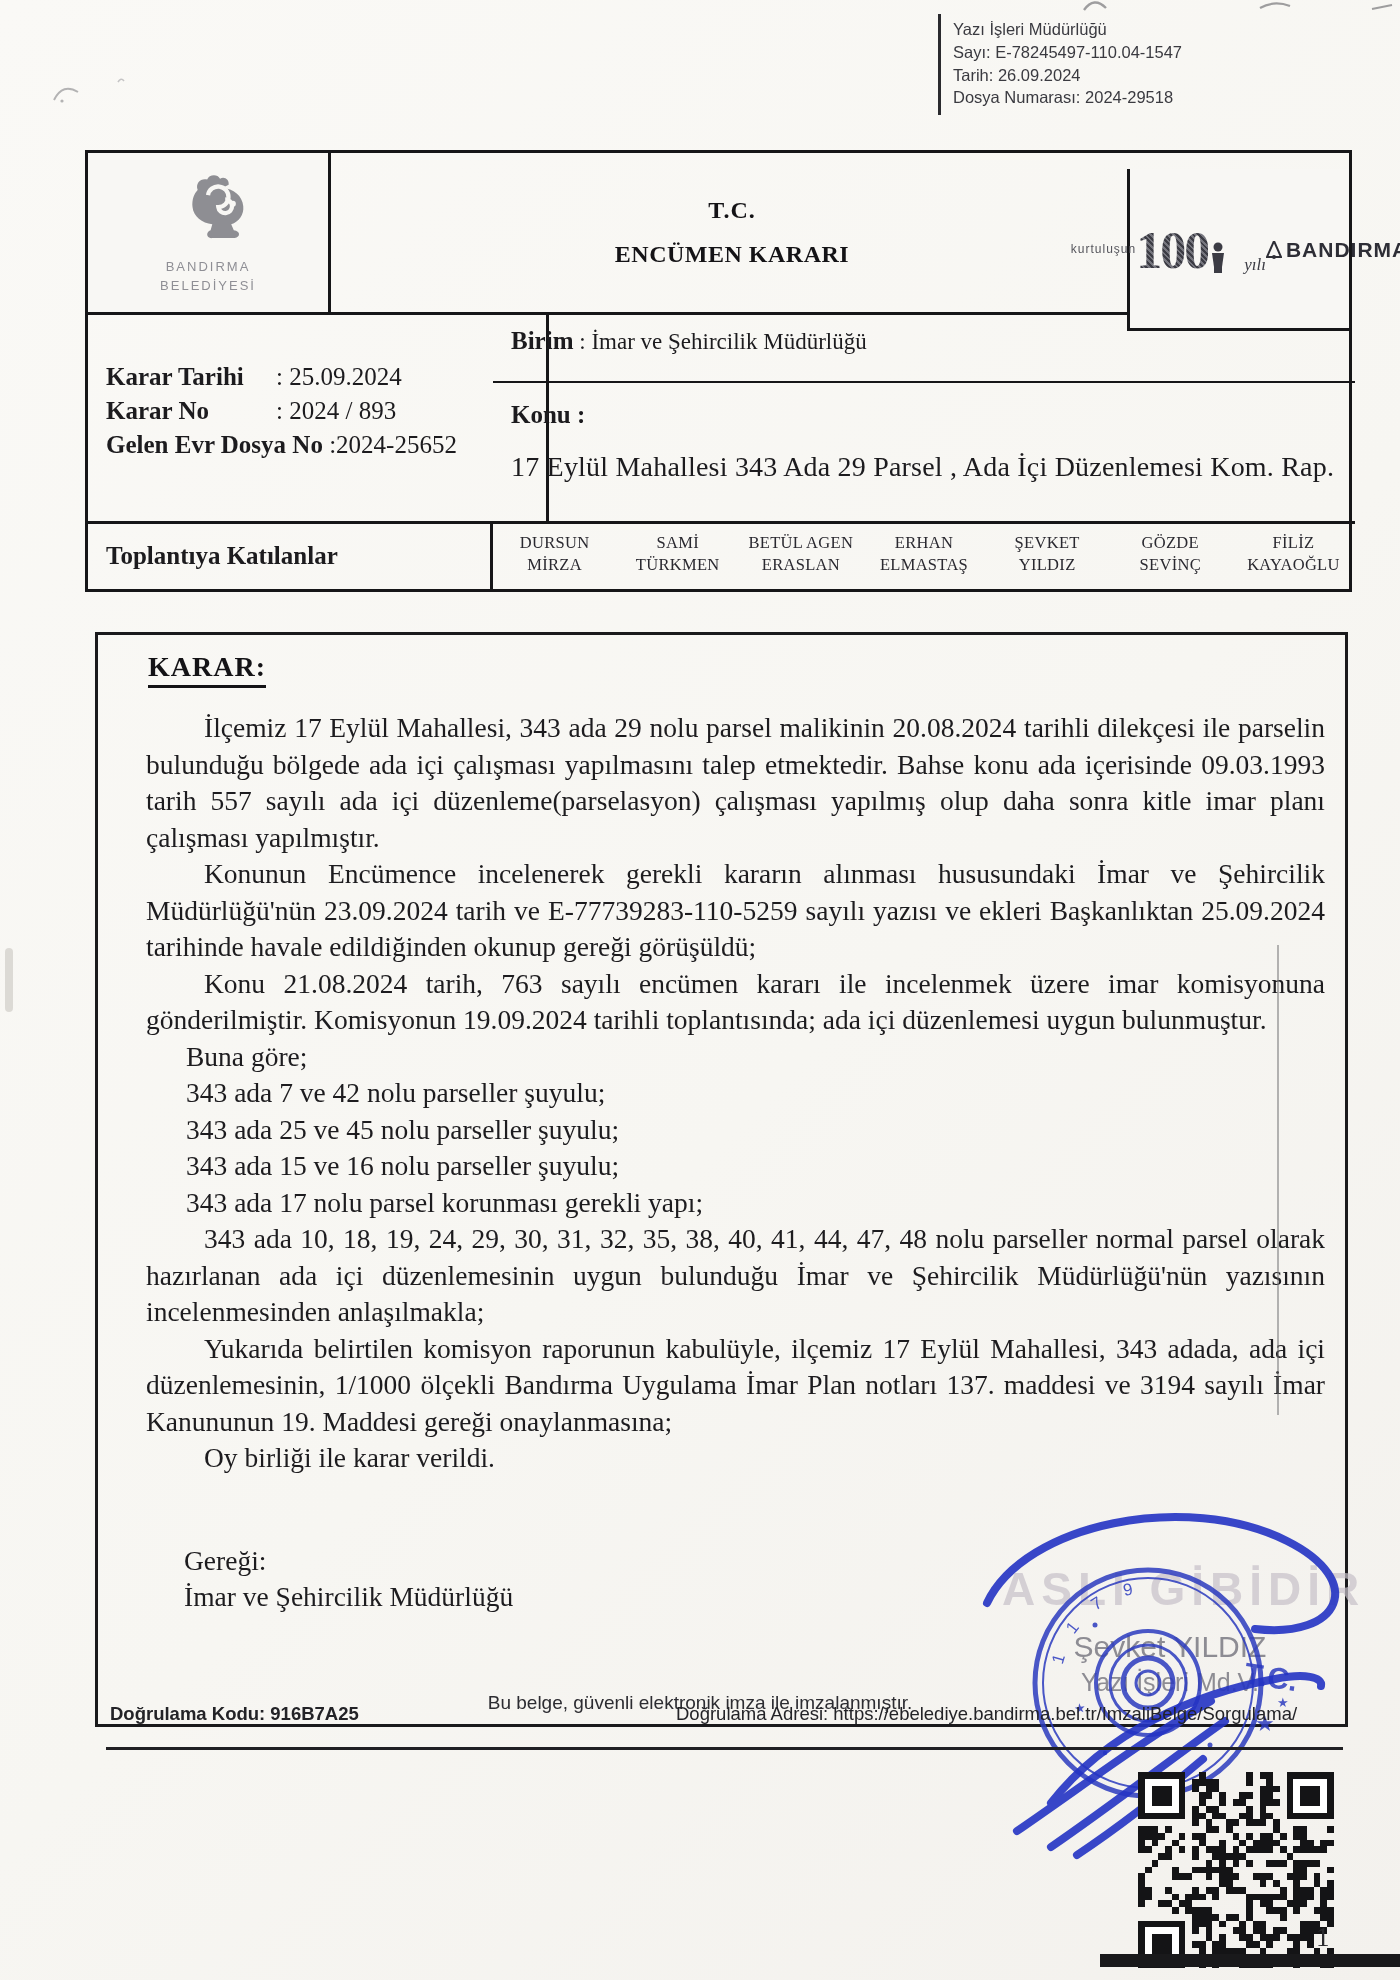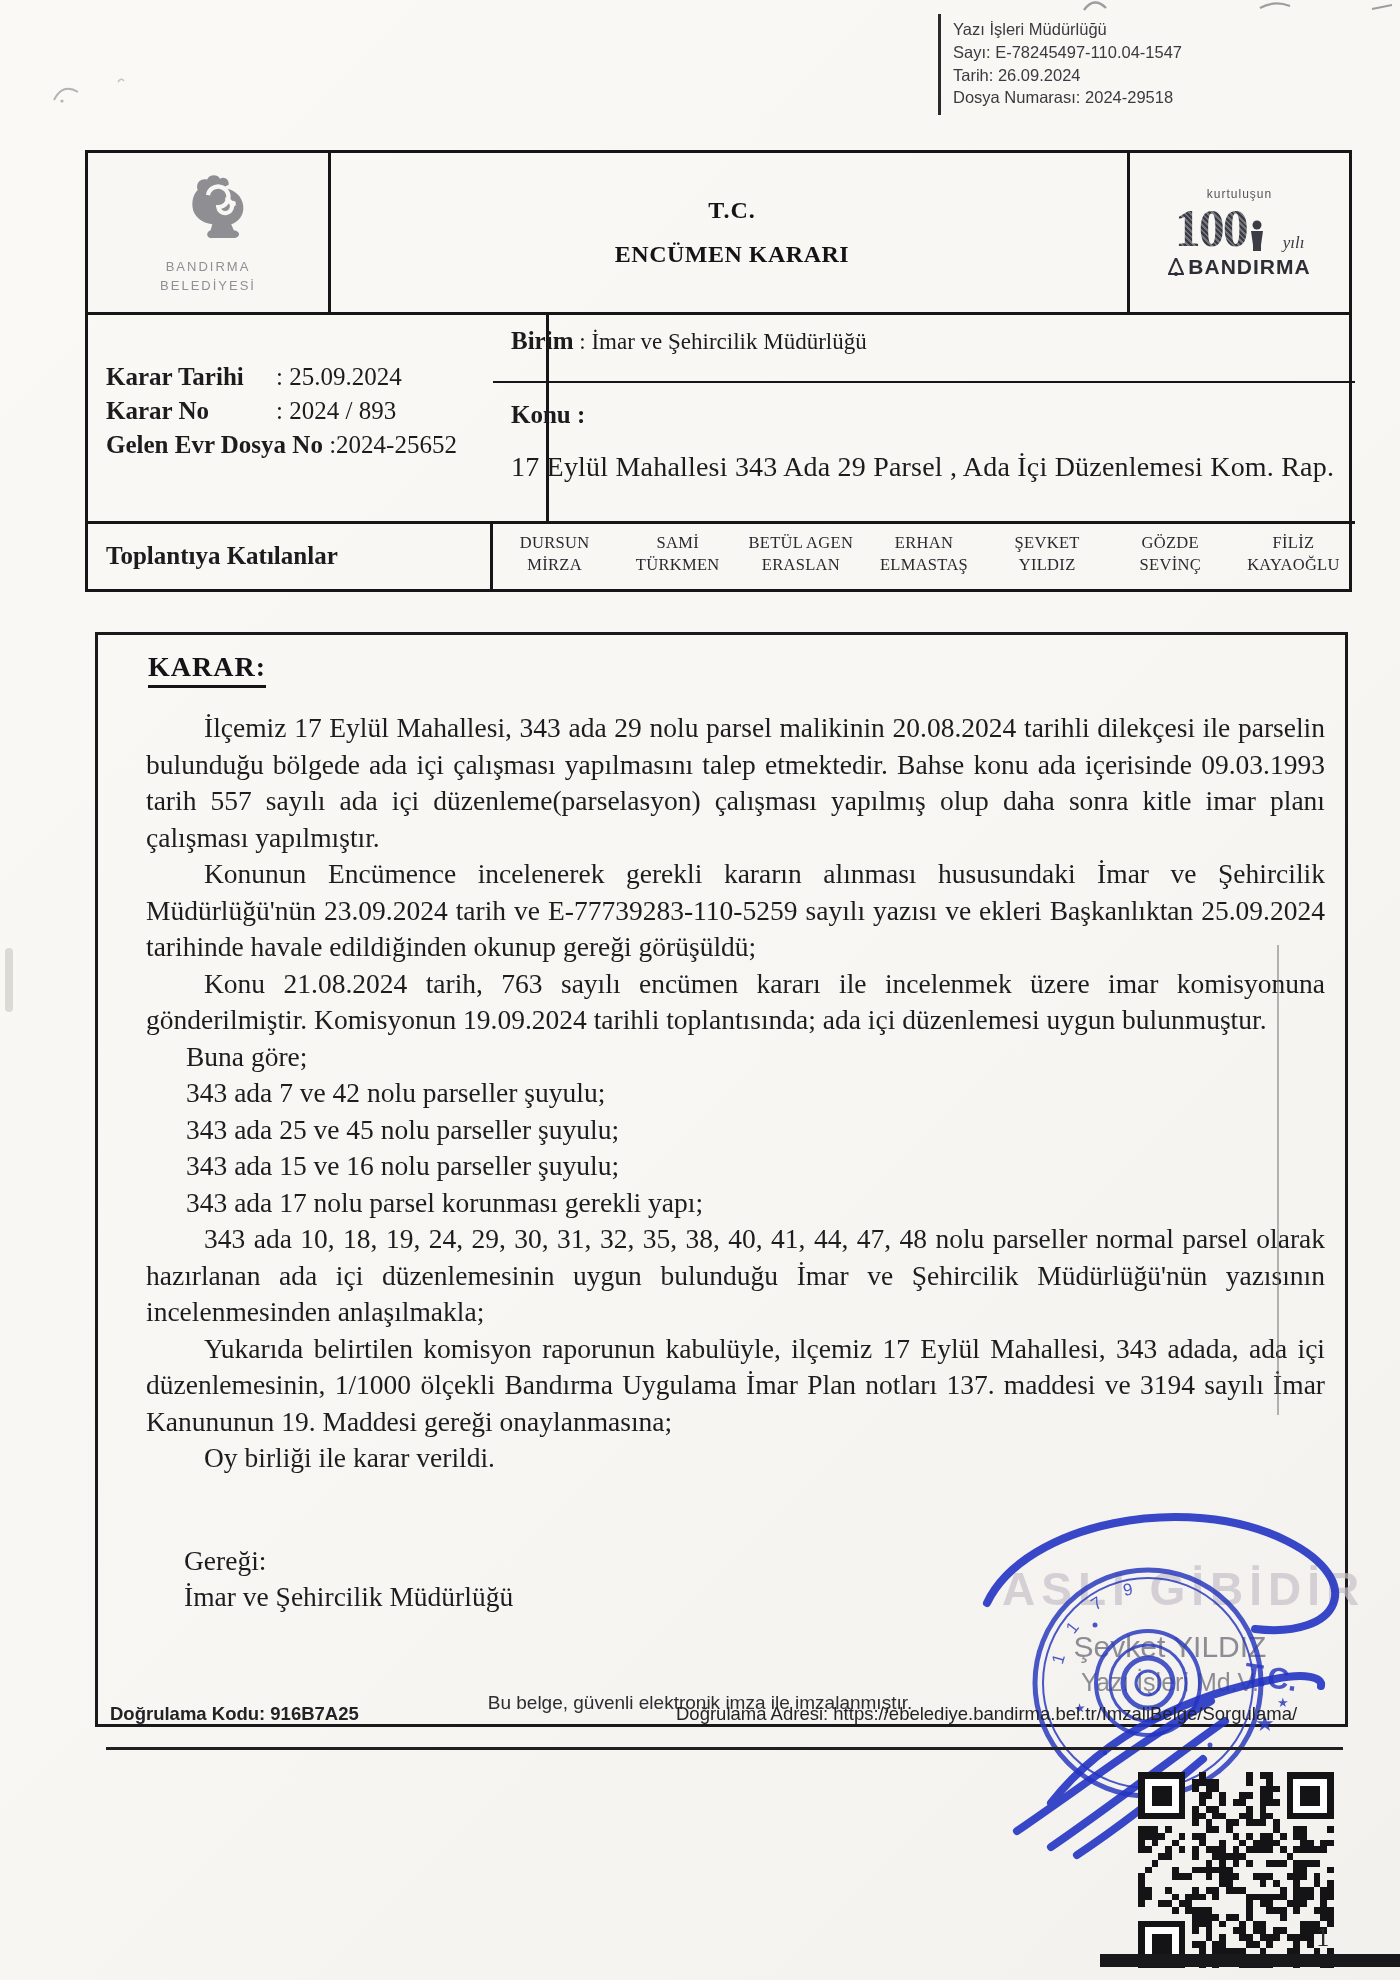--- a/index.html
+++ b/index.html
@@ -36,23 +36,23 @@
   .cell-title {
     position:absolute; left:243px; top:0; width:802px; height:162px;
     border-bottom:3px solid #161618;
     display:flex; flex-direction:column; align-items:center; justify-content:center;
     text-align:center; color:#141316;
   }
   .t-tc { font-size:24px; font-weight:bold; letter-spacing:1px; }
   .t-org { font-size:27px; font-weight:bold; letter-spacing:.5px; margin-top:4px;}
   .t-doc { font-size:24px; font-weight:bold; letter-spacing:.5px; margin-top:17px;}
   .cell-logo100 {
-    position:absolute; right:0; top:0; width:222px; height:162px;
+    position:absolute; right:0; top:16px; width:222px; height:162px;
     border-left:3px solid #161618; border-bottom:3px solid #161618;
-    display:flex; flex-direction:column; align-items:center; justify-content:center;
+    display:flex; flex-direction:row; align-items:center; justify-content:center;
     color:#3a3a42; background:#f8f7f4;
   }
   .l100-top { font-family:"Liberation Sans",sans-serif; font-size:12px; color:#55555c; letter-spacing:1px; }
   .l100-mid { display:flex; align-items:flex-end; height:52px; }
   .l100-num { font-size:52px; font-weight:bold; line-height:.9; letter-spacing:-2px; color:#3c3c44;
               background:repeating-linear-gradient(45deg,#3c3c44 0 2px,#76767e 2px 4px);
               -webkit-background-clip:text; background-clip:text; -webkit-text-fill-color:transparent; }
   .l100-flag { position:relative; left:-40px; top:-38px; width:0; height:0; }
   .l100-script { font-style:italic; font-size:17px; margin-left:16px; color:#3c3c44; }
   .l100-bottom { display:flex; align-items:center; gap:4px; margin-top:2px; }

